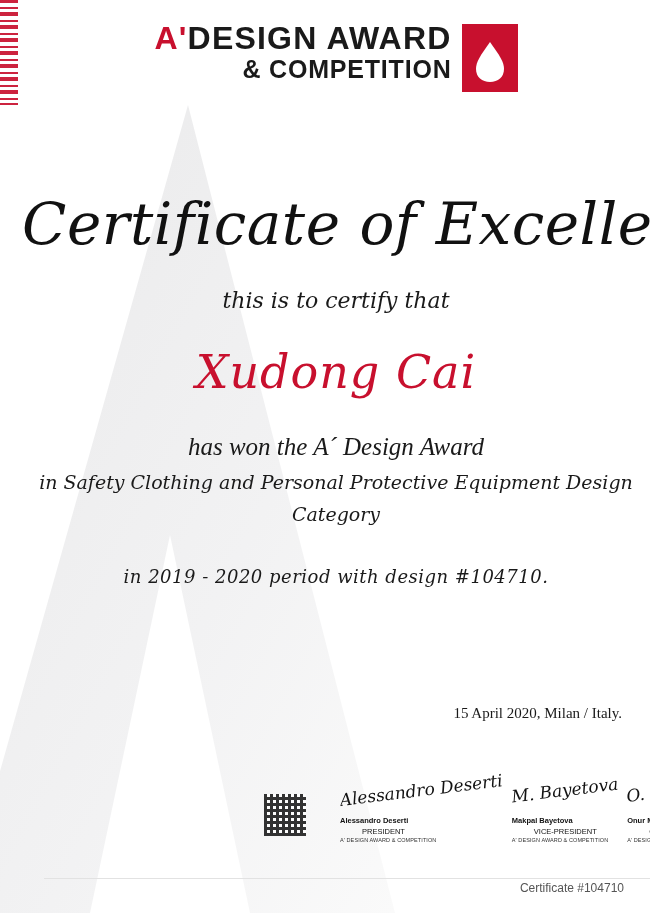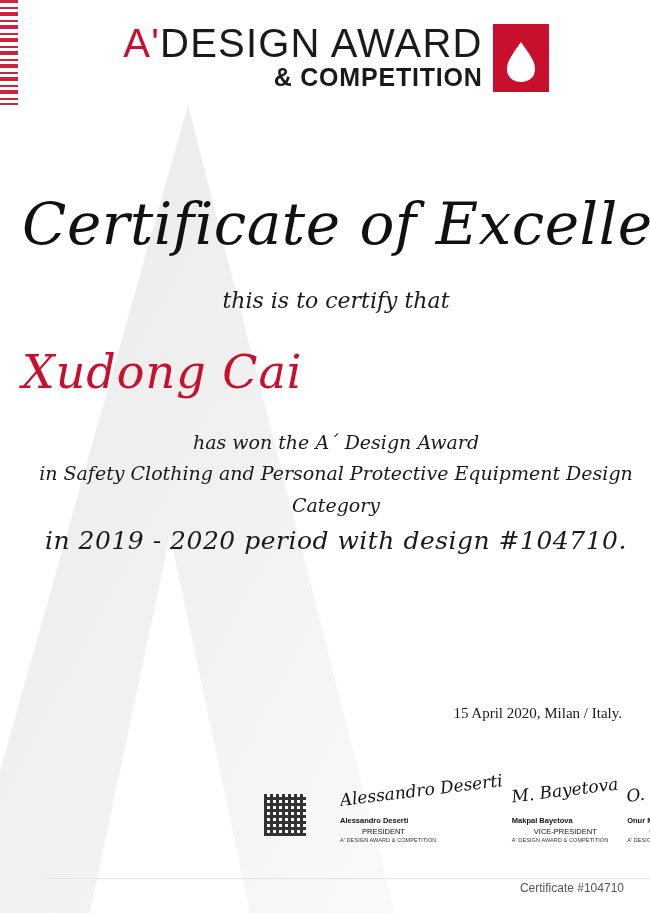--- a/index.html
+++ b/index.html
@@ -77,22 +77,22 @@
     align-items: flex-start;
     justify-content: center;
     gap: 10px;
   }
   .logo-text {
     text-align: right;
     font-family: "Liberation Sans", sans-serif;
     line-height: 1.06;
   }
   .logo-line1 {
-    font-size: 40px;
-    font-weight: normal;
+    font-size: 32px;
+    font-weight: bold;
     letter-spacing: 1.2px;
     white-space: nowrap;
   }
   .logo-line1 .accent { color: #c8102e; }
   .logo-line1 .dark { color: #1a1a1a; }
   .logo-line2 {
     font-size: 25px;
     font-weight: bold;
     letter-spacing: 0.8px;
     color: #1a1a1a;
@@ -129,40 +129,40 @@
     font-family: "DejaVu Serif", serif;
     font-style: italic;
     font-size: 22px;
     color: #1a1a1a;
   }
   .recipient {
     position: absolute;
     left: 0;
     top: 345px;
     width: 628px;
-    text-align: left;
+    text-align: center;
     font-family: "DejaVu Serif", serif;
     font-style: italic;
     font-size: 46px;
     color: #c8102e;
     letter-spacing: 1px;
   }
   .body-lines {
     position: absolute;
     left: 0;
     top: 428px;
     width: 628px;
     text-align: center;
     font-family: "DejaVu Serif", serif;
     font-style: italic;
     color: #1a1a1a;
   }
-  .body-line-1 { font-size: 19px; line-height: 1.5; }
+  .body-line-1 { font-size: 25px; line-height: 1.5; font-family: Liberation Serif, serif; }
   .body-line-2 { font-size: 19px; line-height: 1.7; }
-  .body-line-3 { font-size: 25px; line-height: 1.6; letter-spacing: 0.5px; }
+  .body-line-3 { font-size: 18px; line-height: 1.6; letter-spacing: 0.5px; margin-top: 33px; }
 
   .place-date {
     position: absolute;
     right: 28px;
     top: 705px;
     font-family: "Liberation Serif", serif;
     font-size: 15px;
     color: #1a1a1a;
     margin-left: 34px;
   }

